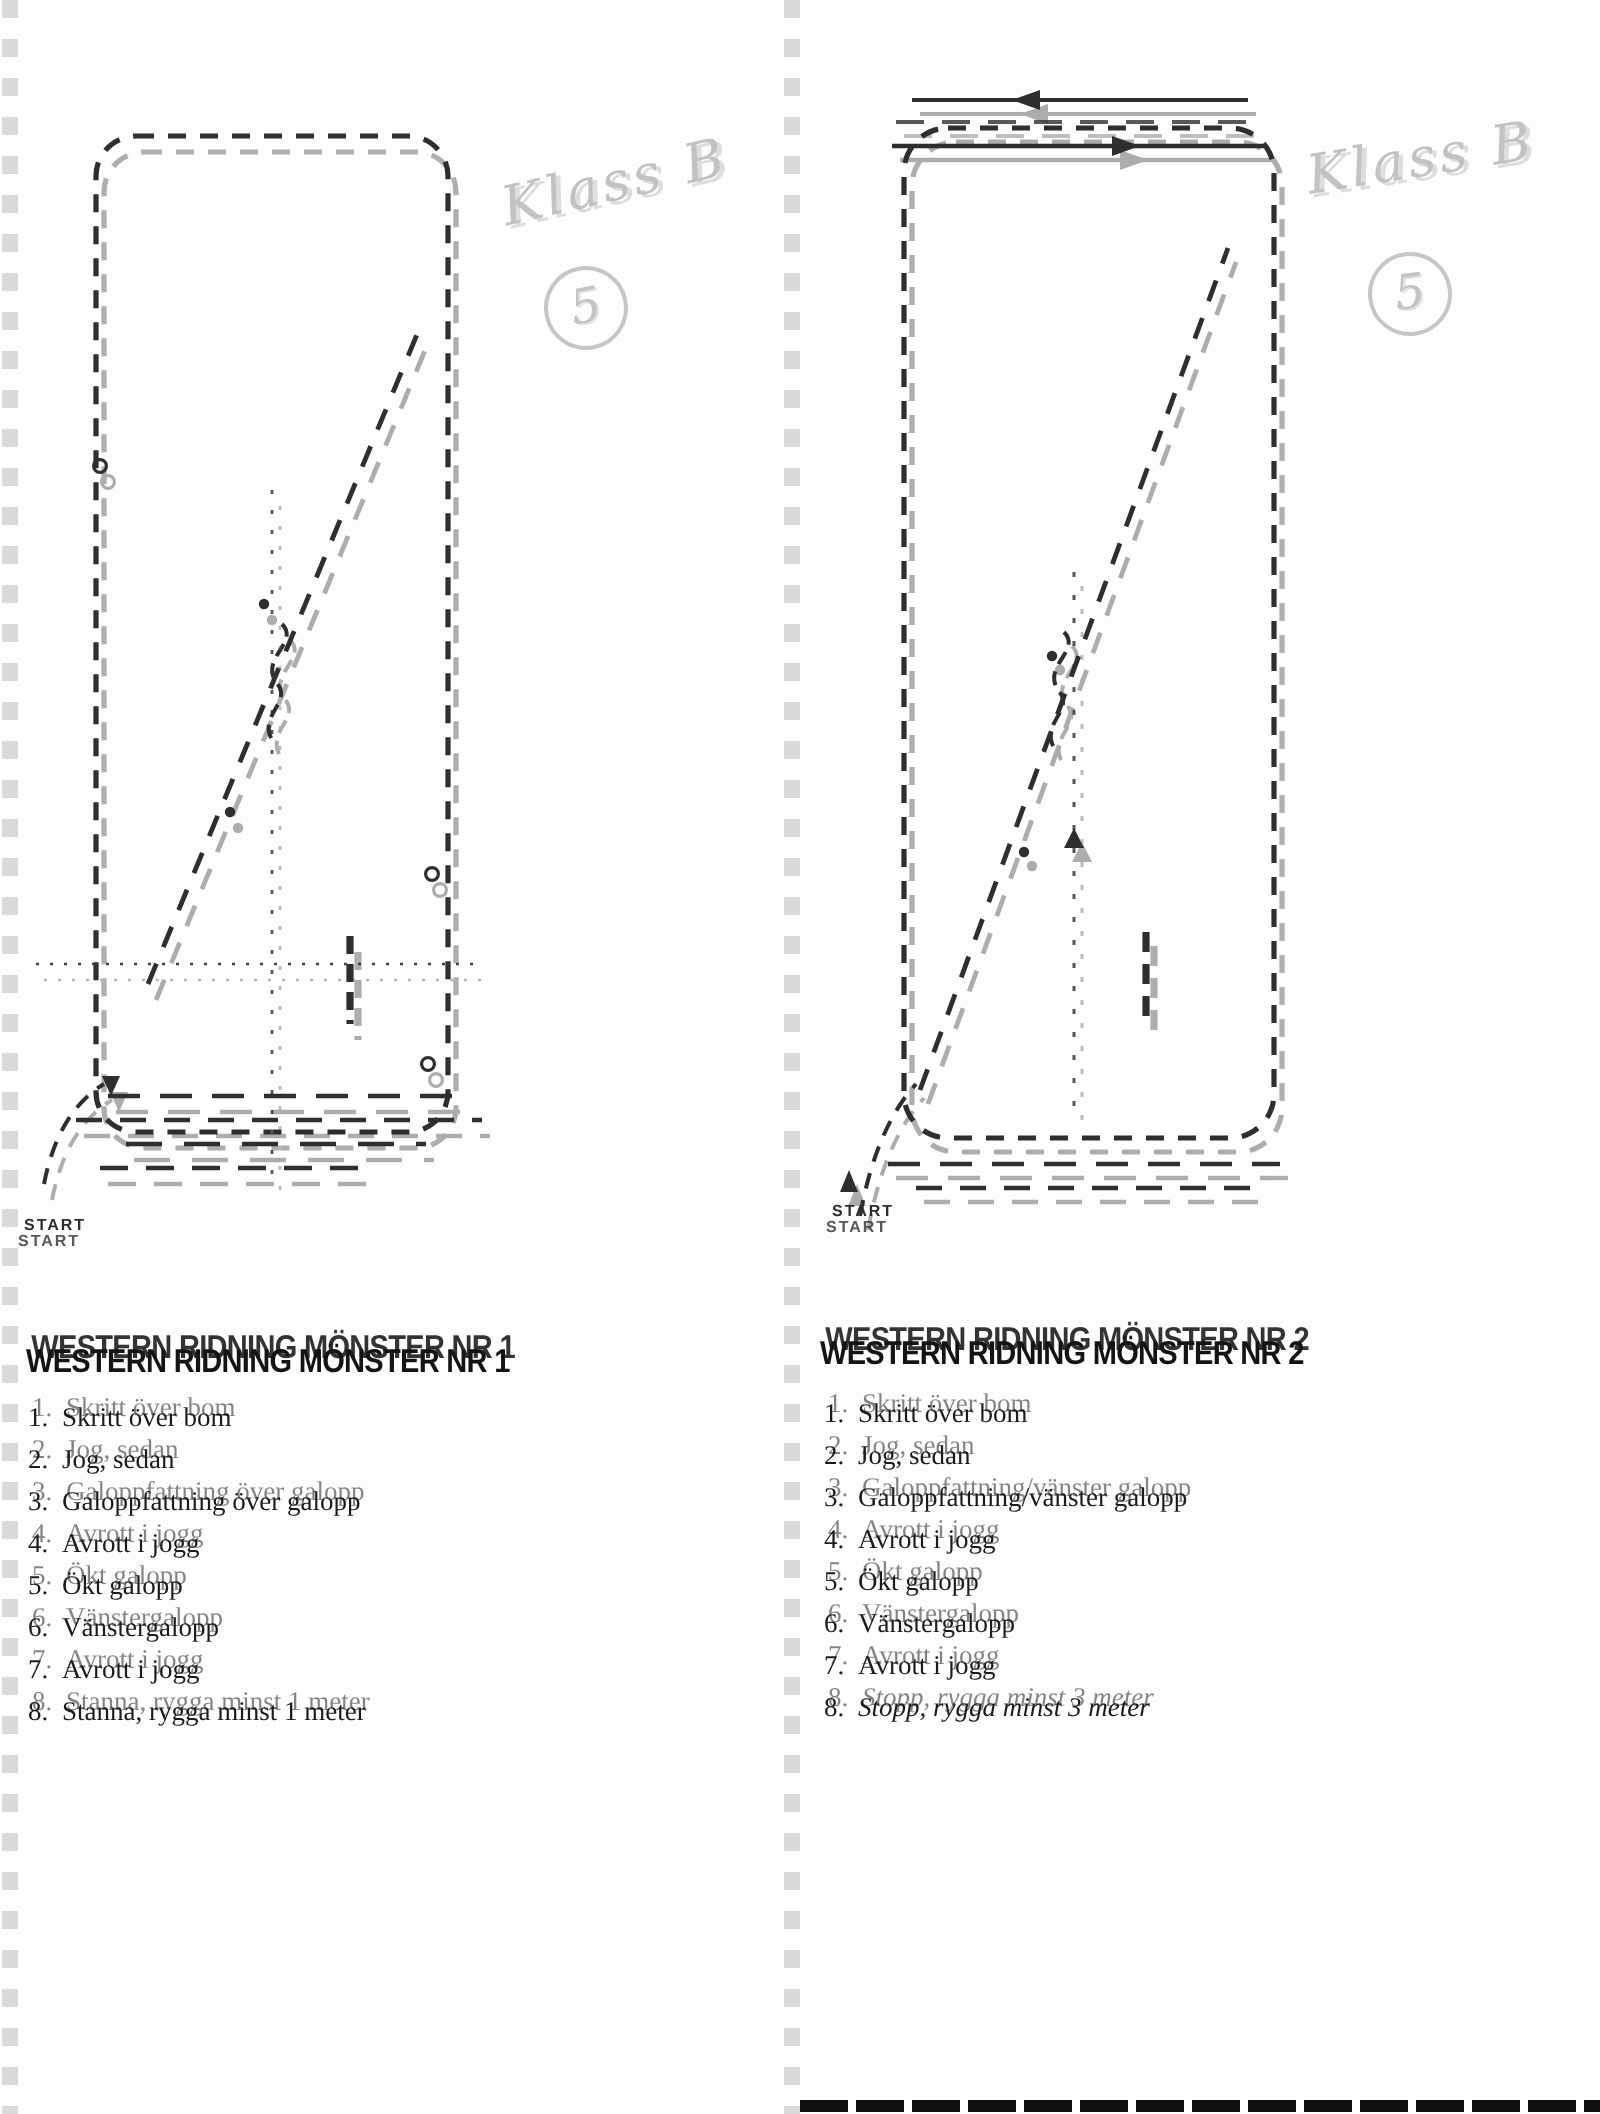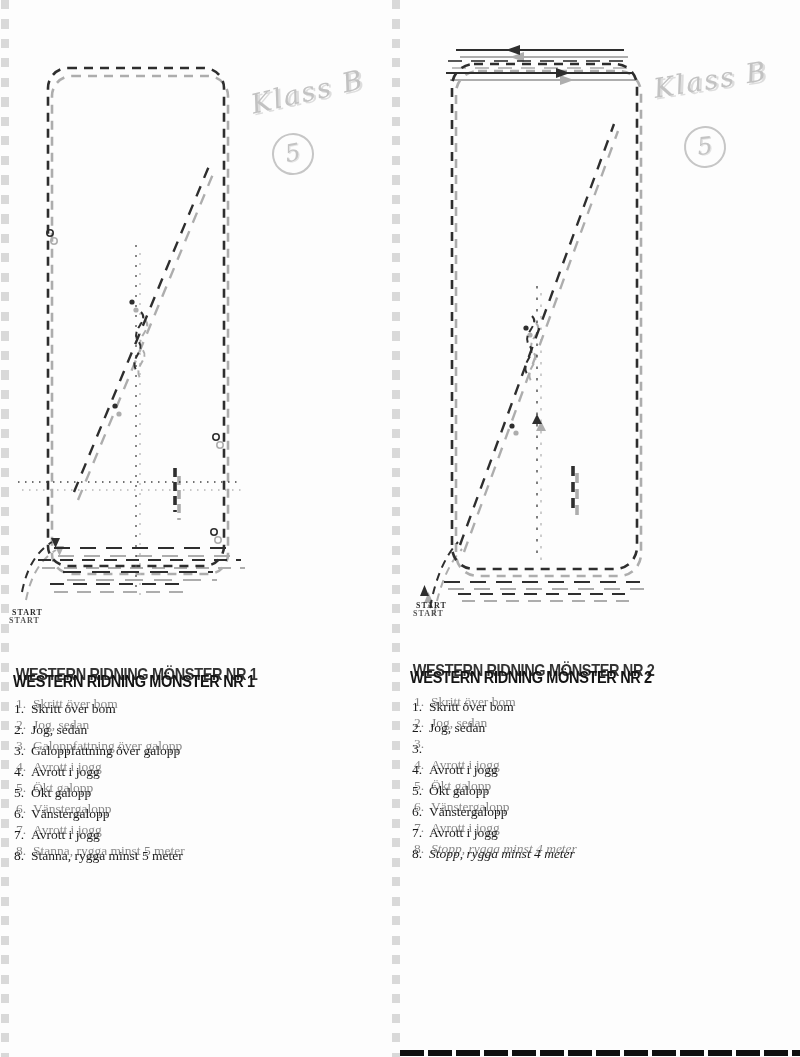--- a/index.html
+++ b/index.html
@@ -46,21 +46,21 @@
   .title.l{left:13px; top:672px;}
   .title.r{left:410px; top:668px;}
   .plist{position:absolute; width:260px;}
   .plist.l{left:14px; top:698px;}
   .plist.r{left:412px; top:696px;}
   .pitem{display:flex; line-height:21px; font-size:13.5px; color:#1b1b1b;
     text-shadow:2px -5px 0 rgba(10,10,10,.5); white-space:nowrap;}
   .pitem .num{width:17px; flex:0 0 17px;}
   .pitem.cursive .txt{font-style:italic;}
   .startlab{
-    position:absolute; font-family:Liberation Serif, serif;
+    position:absolute; font-family:Liberation Sans, sans-serif;
     font-weight:bold; font-size:8px; letter-spacing:1px; color:#2d2d2d;
     text-shadow:-3px 8px 0 rgba(45,45,45,.8);
   }
   .startlab.l{left:12px; top:608px;}
   .startlab.r{left:416px; top:601px;}
   svg{position:absolute;}
   #svgL{left:8px; top:50px;}
   #svgR{left:408px; top:36px;}
 </style>
 </head>
@@ -172,51 +172,52 @@
     <div class="pitem">
       <span class="num">6.</span>
       <span class="txt">Vänstergalopp</span>
       </div>
     <div class="pitem">
       <span class="num">7.</span>
       <span class="txt">Avrott i jogg</span>
       </div>
     <div class="pitem">
       <span class="num">8.</span>
-      <span class="txt">Stanna, rygga minst 5 meter</span>
+      <span class="txt">Stanna, rygga minst 1 meter</span>
       </div>
   </div>
 
   <div class="plist r">
     <div class="pitem">
       <span class="num">1.</span>
       <span class="txt">Skritt över bom</span>
       </div>
     <div class="pitem">
       <span class="num">2.</span>
       <span class="txt">Jog, sedan</span>
       </div>
     <div class="pitem">
       <span class="num">3.</span>
+      <span class="txt">Galoppfattning/vänster galopp</span>
       </div>
     <div class="pitem">
       <span class="num">4.</span>
       <span class="txt">Avrott i jogg</span>
       </div>
     <div class="pitem">
       <span class="num">5.</span>
       <span class="txt">Ökt galopp</span>
       </div>
     <div class="pitem">
       <span class="num">6.</span>
       <span class="txt">Vänstergalopp</span>
       </div>
     <div class="pitem">
       <span class="num">7.</span>
       <span class="txt">Avrott i jogg</span>
       </div>
     <div class="pitem cursive">
       <span class="num">8.</span>
-      <span class="txt">Stopp, rygga minst 4 meter</span>
+      <span class="txt">Stopp, rygga minst 3 meter</span>
       </div>
   </div>
 
 </div>
 
 </body></html>

